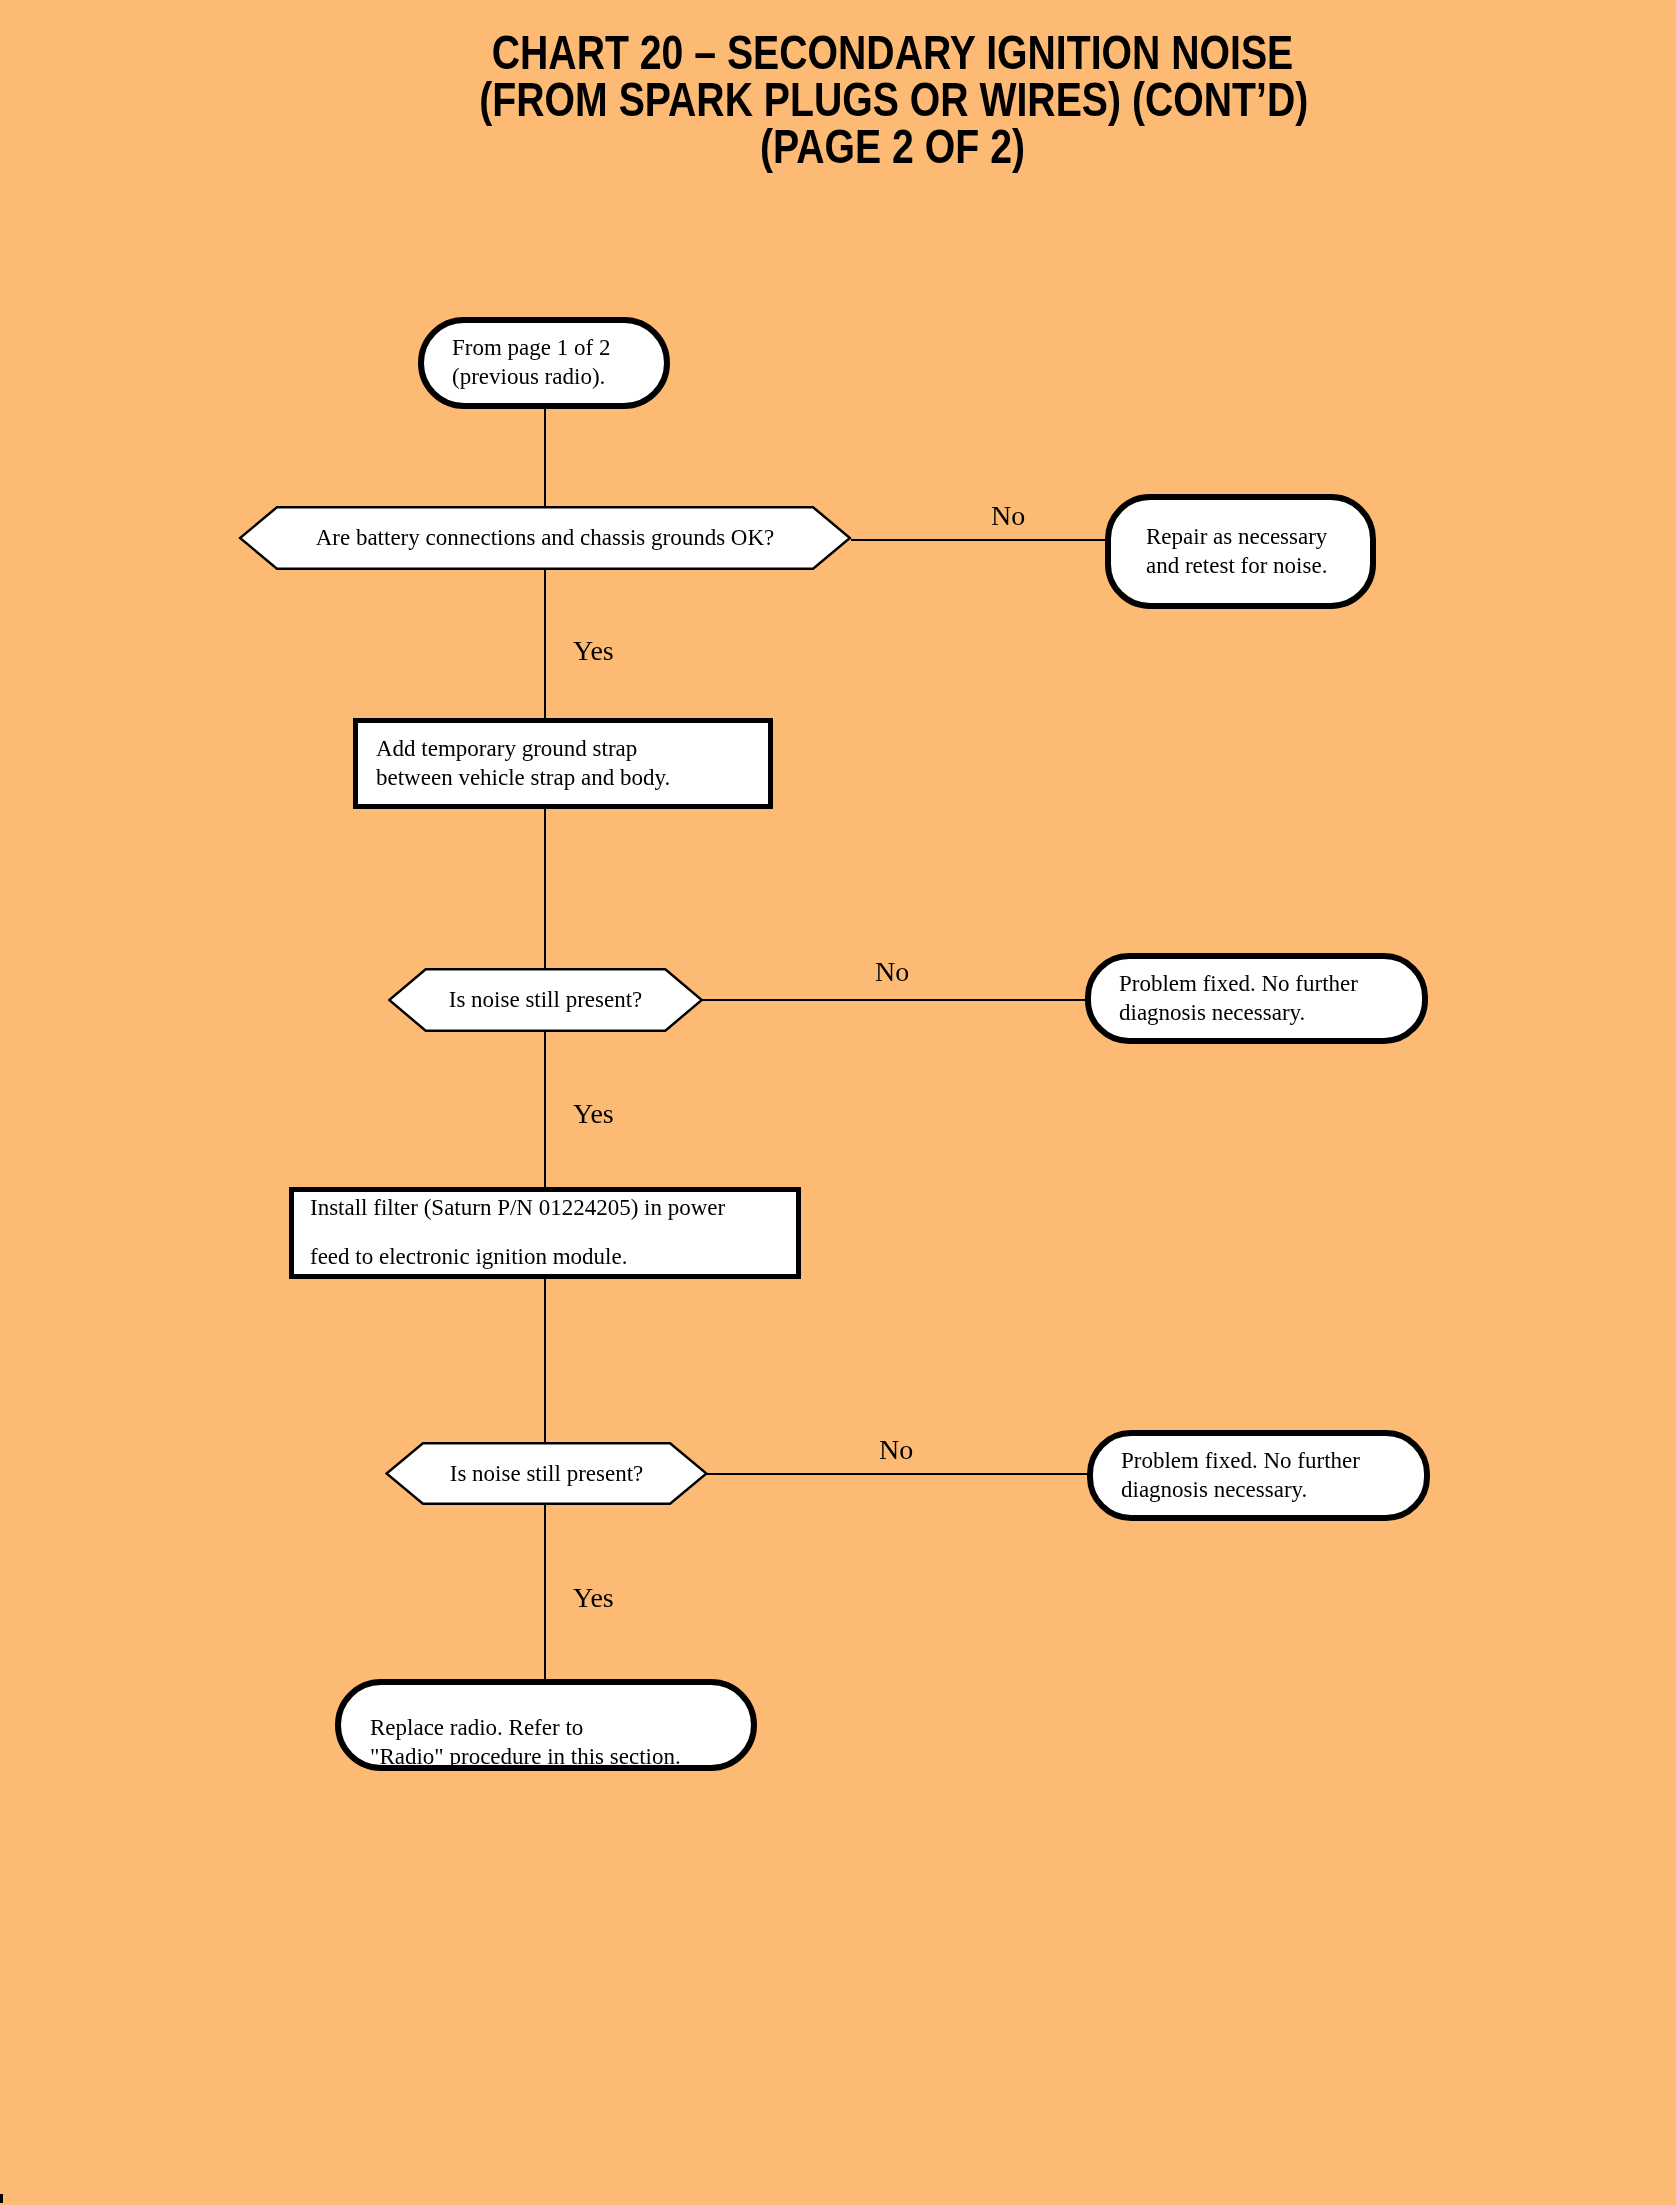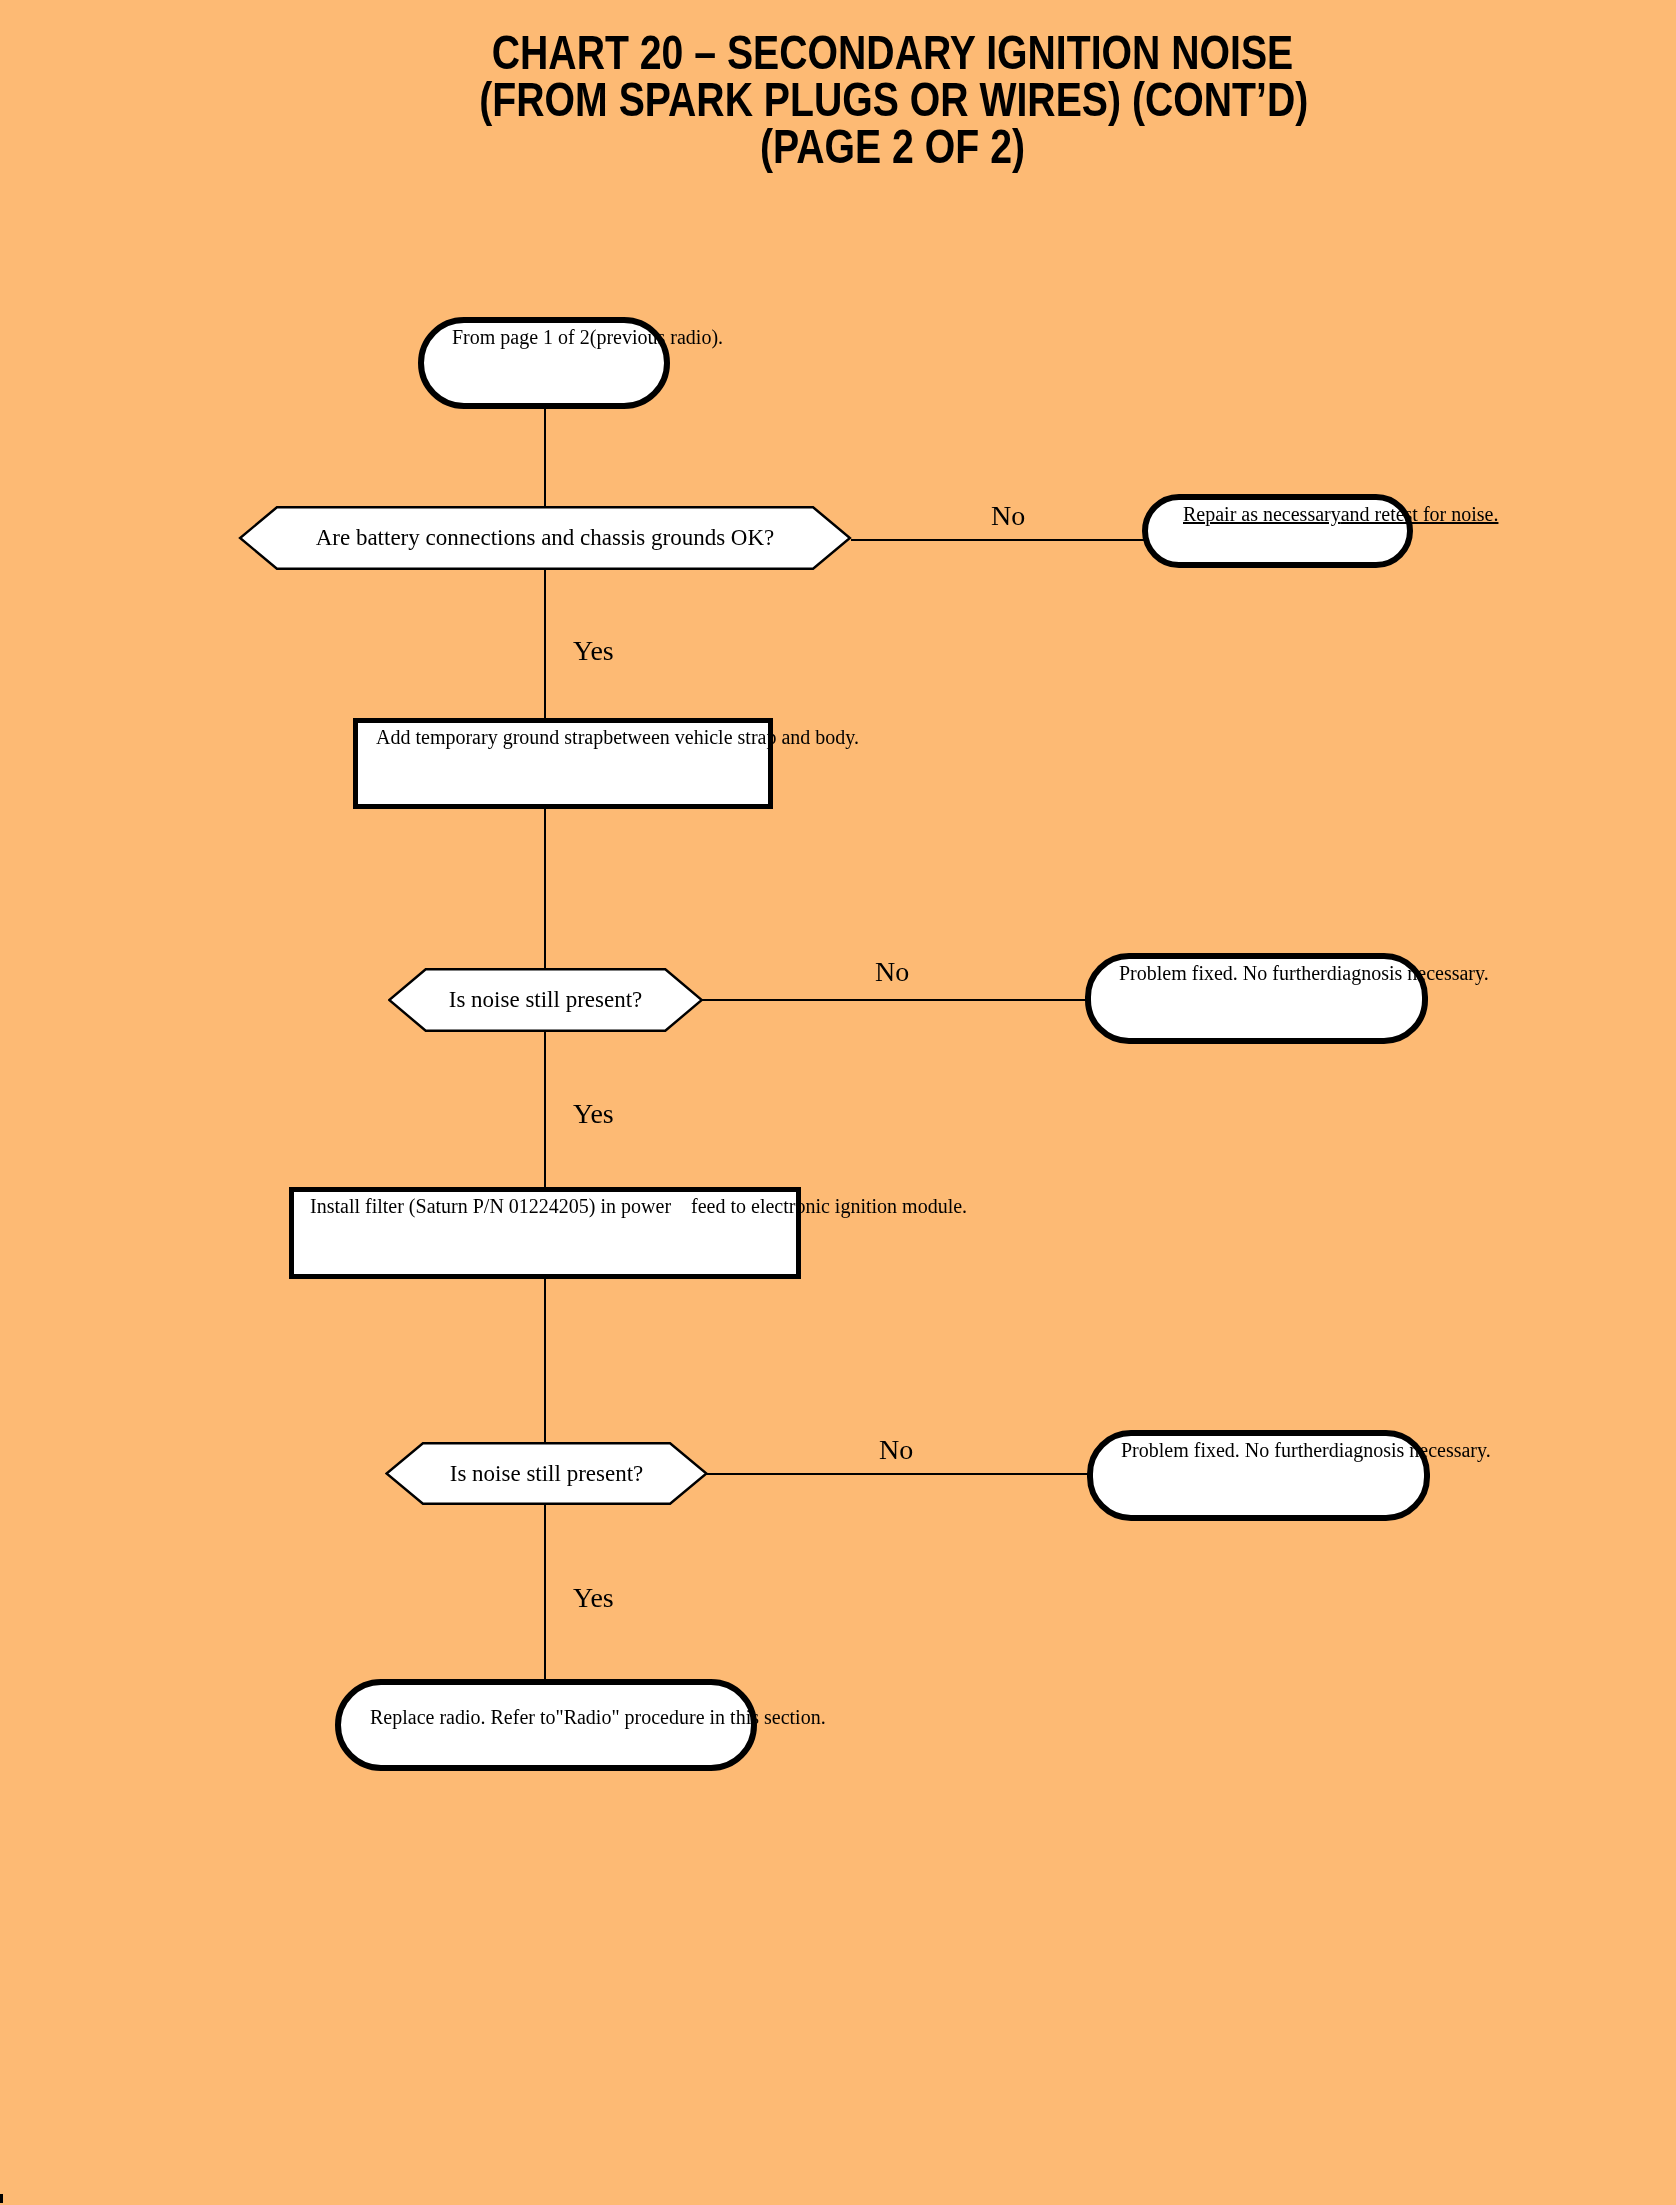--- a/index.html
+++ b/index.html
@@ -26,23 +26,24 @@
     line-height: 47px;
     letter-spacing: 0px;
     transform: scaleX(0.80);
     transform-origin: 50% 0;
     white-space: nowrap;
   }
 
   
   .node-text {
     display: flex;
-    flex-direction: row;
+    flex-direction: column;
+    justify-content: center;
     height: 100%;
-    font-size: 20px;
+    font-size: 23px;
     line-height: 28.6px;
     white-space: nowrap;
   }
 
   
   .stadium {
     position: absolute;
     box-sizing: border-box;
     border: 6px solid #000;
     border-radius: 49px;
@@ -116,21 +117,21 @@
 
   <div class="hex" style="left:237px; top:506px; width:616px; height:64px;">
     <svg width="616" height="64" viewBox="0 0 1014 106">
       <polygon points="63,2 951,2 1012,53 951,104 63,104 2,53" fill="#ffffff" stroke="#000000" stroke-width="4"></polygon>
     </svg>
     <div class="hex-label">Are battery connections and chassis grounds OK?</div>
   </div>
 
   <div class="edge-label" style="left:991px; top:501px;">No</div>
 
-  <div class="stadium" style="left:1142px; top:494px; width:271px; height:74px; border-radius:45px;text-decoration:underline;">
+  <div class="stadium" style="left:1105px; top:494px; width:271px; height:115px; border-radius:45px;">
     <div class="node-text" style="padding-left:35px;">
       <span>Repair as necessary</span>
       <span>and retest for noise.</span>
     </div>
   </div>
 
   <div class="edge-label" style="left:573px; top:636px;">Yes</div>
 
   <div class="process" style="left:353px; top:718px; width:420px; height:91px;">
     <div class="node-text" style="padding-left:18px;">

